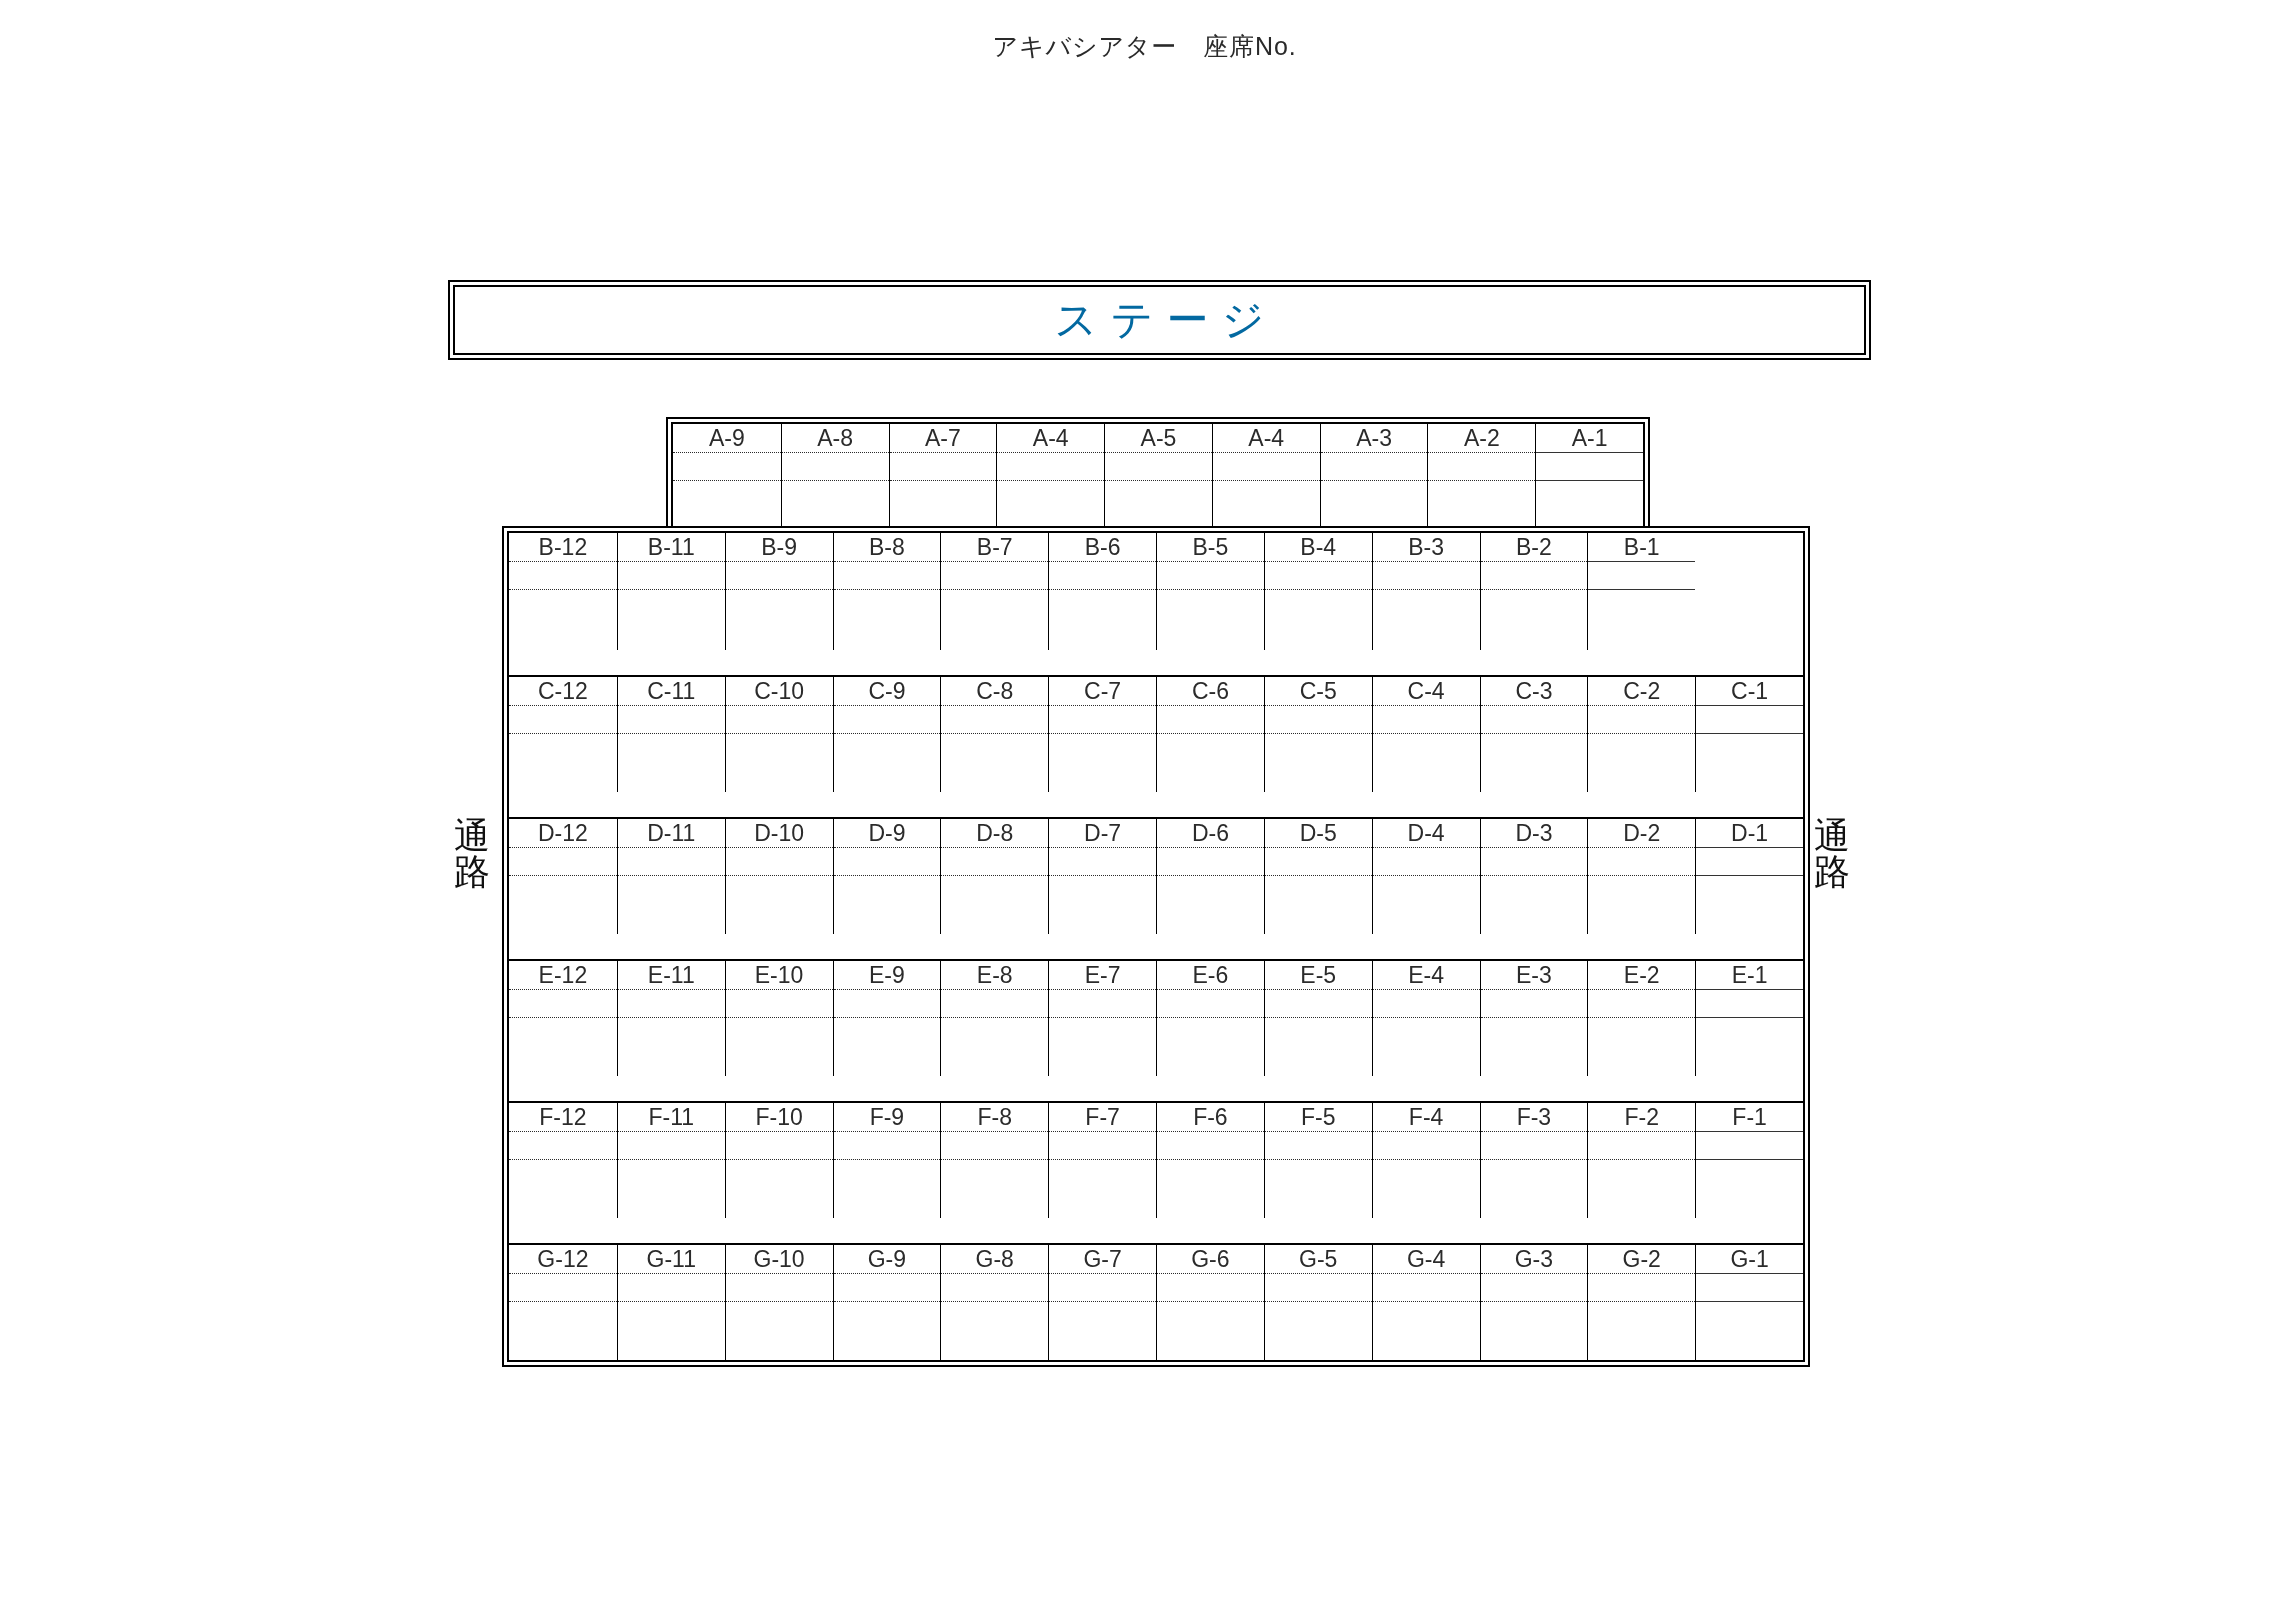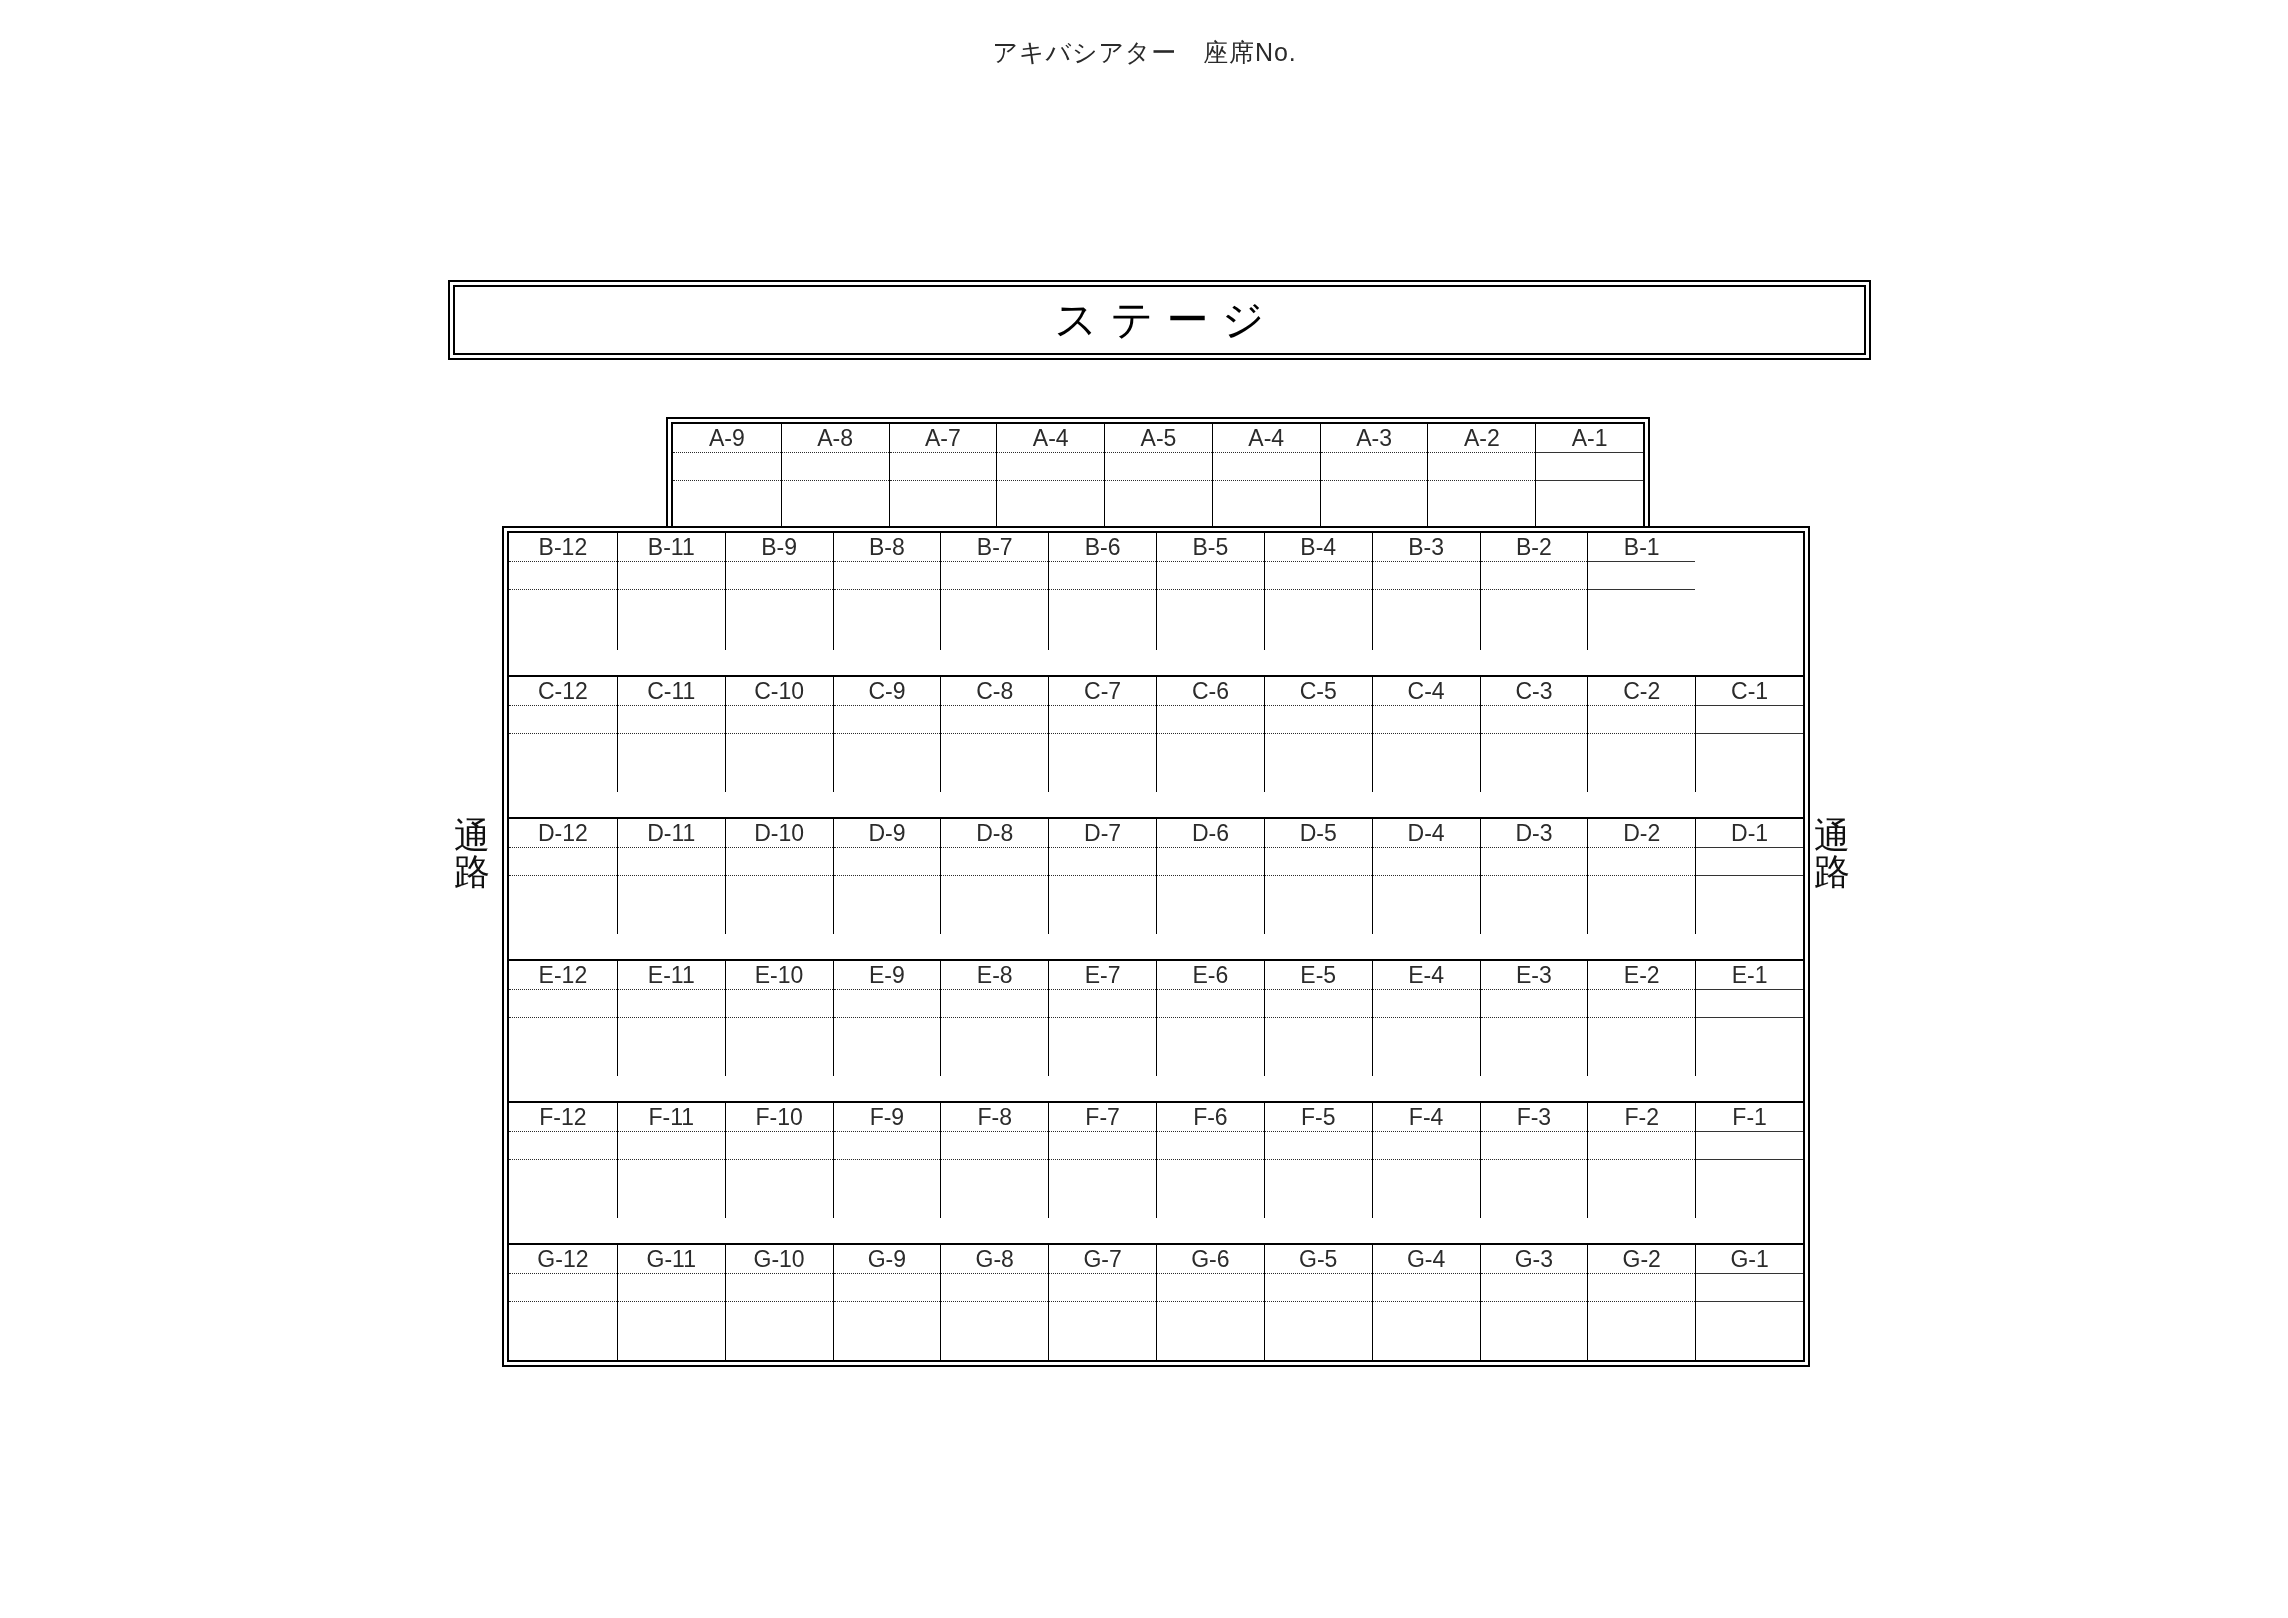--- a/index.html
+++ b/index.html
@@ -7,38 +7,38 @@
     width: 2289px; height: 1619px;
     background: #ffffff;
     position: relative;
     overflow: hidden;
     font-family: "Liberation Sans", "DejaVu Sans", sans-serif;
     color: #212121;
   }
 
   .page-title {
     position: absolute;
-    top: 36px; left: 0; width: 2289px;
+    top: 30px; left: 0; width: 2289px;
     text-align: center;
     font-size: 25px;
     letter-spacing: 0.9px;
     color: #2a2a2a;
   }
 
   .stage {
     position: absolute;
     left: 448px; top: 280px;
     width: 1423px; height: 80px;
     box-sizing: border-box;
     border: 7.4px double #000;
     display: flex; align-items: center; justify-content: center;
     font-size: 42px;
     letter-spacing: 13px;
     padding-left: 13px; 
-    color: #000000;
+    color: #0369a1;
     background: #fff;
   }
 
   
   .ablock {
     position: absolute;
     left: 666px; top: 389px;
     width: 984px; height: 124px;
     box-sizing: border-box;
     border: 7.4px double #000;

